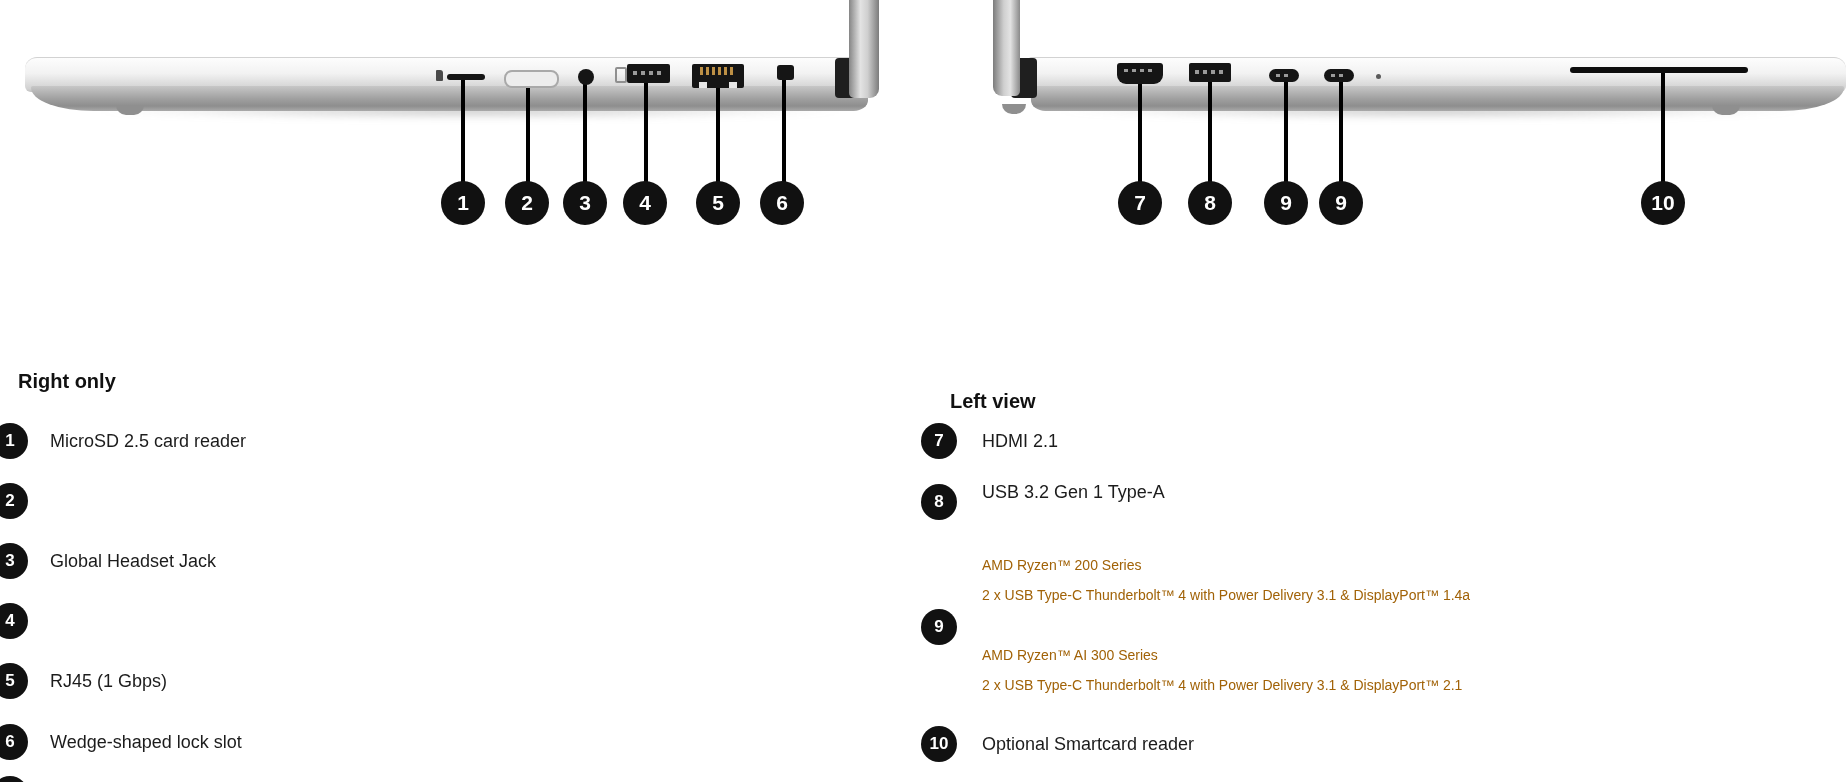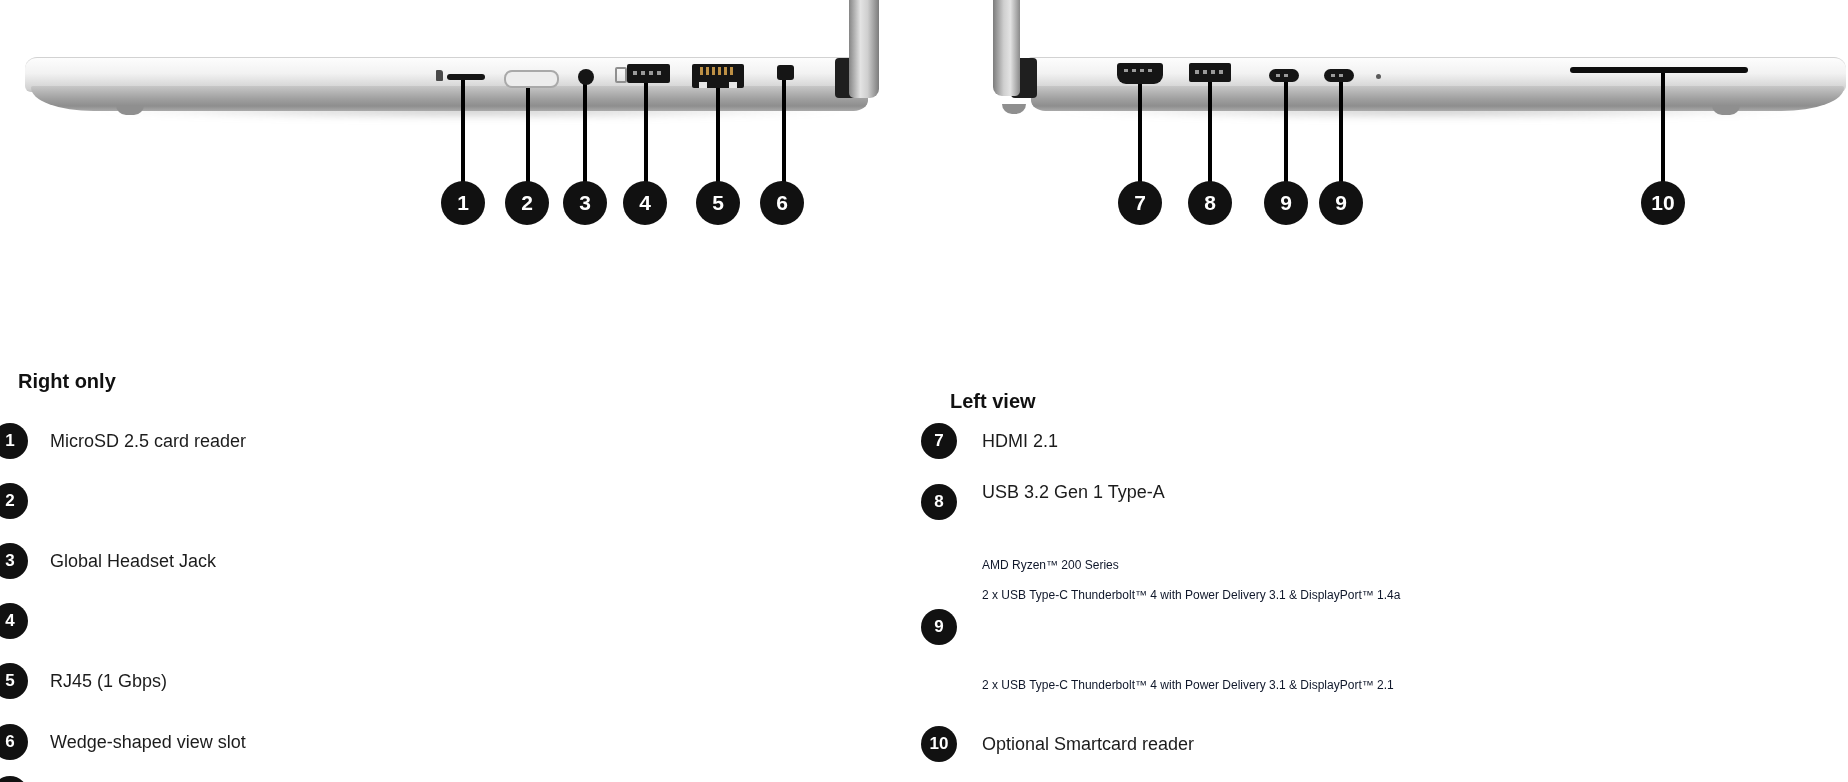--- a/index.html
+++ b/index.html
@@ -41,21 +41,21 @@
     font-size:21px;font-weight:700;z-index:5;
   }
 
   
   .view-title{font-size:20px;font-weight:700;color:#111;}
   .badge{
     width:36px;height:36px;border-radius:50%;background:#111;color:#fff;
     display:flex;align-items:center;justify-content:center;font-size:17px;font-weight:700;
   }
   .item{font-size:18px;line-height:24px;color:#1c1c1c;white-space:nowrap;}
-  .item-lines{font-size:12px;line-height:30px;color:#0f172a;white-space:nowrap;}
+  .item-lines{font-size:14px;line-height:30px;color:#a16207;white-space:nowrap;}
 </style>
 </head>
 <body>
 
 <div class="canvas">
 
   <div class="abs shadow" style="left:90px;top:102px;width:760px;height:18px;"></div>
   <div class="abs body-top" style="left:25px;top:57px;width:843px;height:34px;border-radius:12px 4px 4px 6px;"></div>
   <div class="abs body-bottom" style="left:31px;top:86px;width:837px;height:25px;border-radius:2px 2px 16px 70px / 2px 2px 12px 26px;"></div>
   <div class="abs foot" style="left:116px;top:105px;width:28px;height:10px;"></div>
@@ -135,33 +135,34 @@
 
   <div class="abs badge" style="left:-8px;top:543px;">3</div>
   <div class="abs item" style="left:50px;top:549px;">Global Headset Jack</div>
 
   <div class="abs badge" style="left:-8px;top:603px;">4</div>
 
   <div class="abs badge" style="left:-8px;top:663px;">5</div>
   <div class="abs item" style="left:50px;top:669px;">RJ45 (1 Gbps)</div>
 
   <div class="abs badge" style="left:-8px;top:724px;">6</div>
-  <div class="abs item" style="left:50px;top:730px;">Wedge-shaped view slot</div>
+  <div class="abs item" style="left:50px;top:730px;">Wedge-shaped lock slot</div>
 
   <div class="abs badge" style="left:-8px;top:776px;"></div>
 
   <div class="abs view-title" style="left:950px;top:370px;margin-top:20px;">Left view</div>
 
   <div class="abs badge" style="left:921px;top:423px;">7</div>
   <div class="abs item" style="left:982px;top:429px;">HDMI 2.1</div>
 
   <div class="abs badge" style="left:921px;top:484px;">8</div>
   <div class="abs item" style="left:982px;top:480px;">USB 3.2 Gen 1 Type-A</div>
 
   <div class="abs badge" style="left:921px;top:609px;">9</div>
   <div class="abs item-lines" style="left:982px;top:550px;">AMD Ryzen™ 200 Series</div>
   <div class="abs item-lines" style="left:982px;top:580px;">2 x USB Type-C Thunderbolt™ 4 with Power Delivery 3.1 &amp; DisplayPort™ 1.4a</div>
+  <div class="abs item-lines" style="left:982px;top:640px;">AMD Ryzen™ AI 300 Series</div>
   <div class="abs item-lines" style="left:982px;top:670px;">2 x USB Type-C Thunderbolt™ 4 with Power Delivery 3.1 &amp; DisplayPort™ 2.1</div>
 
   <div class="abs badge" style="left:921px;top:726px;">10</div>
   <div class="abs item" style="left:982px;top:732px;">Optional Smartcard reader</div>
 
 </div>
 
 </body></html>

